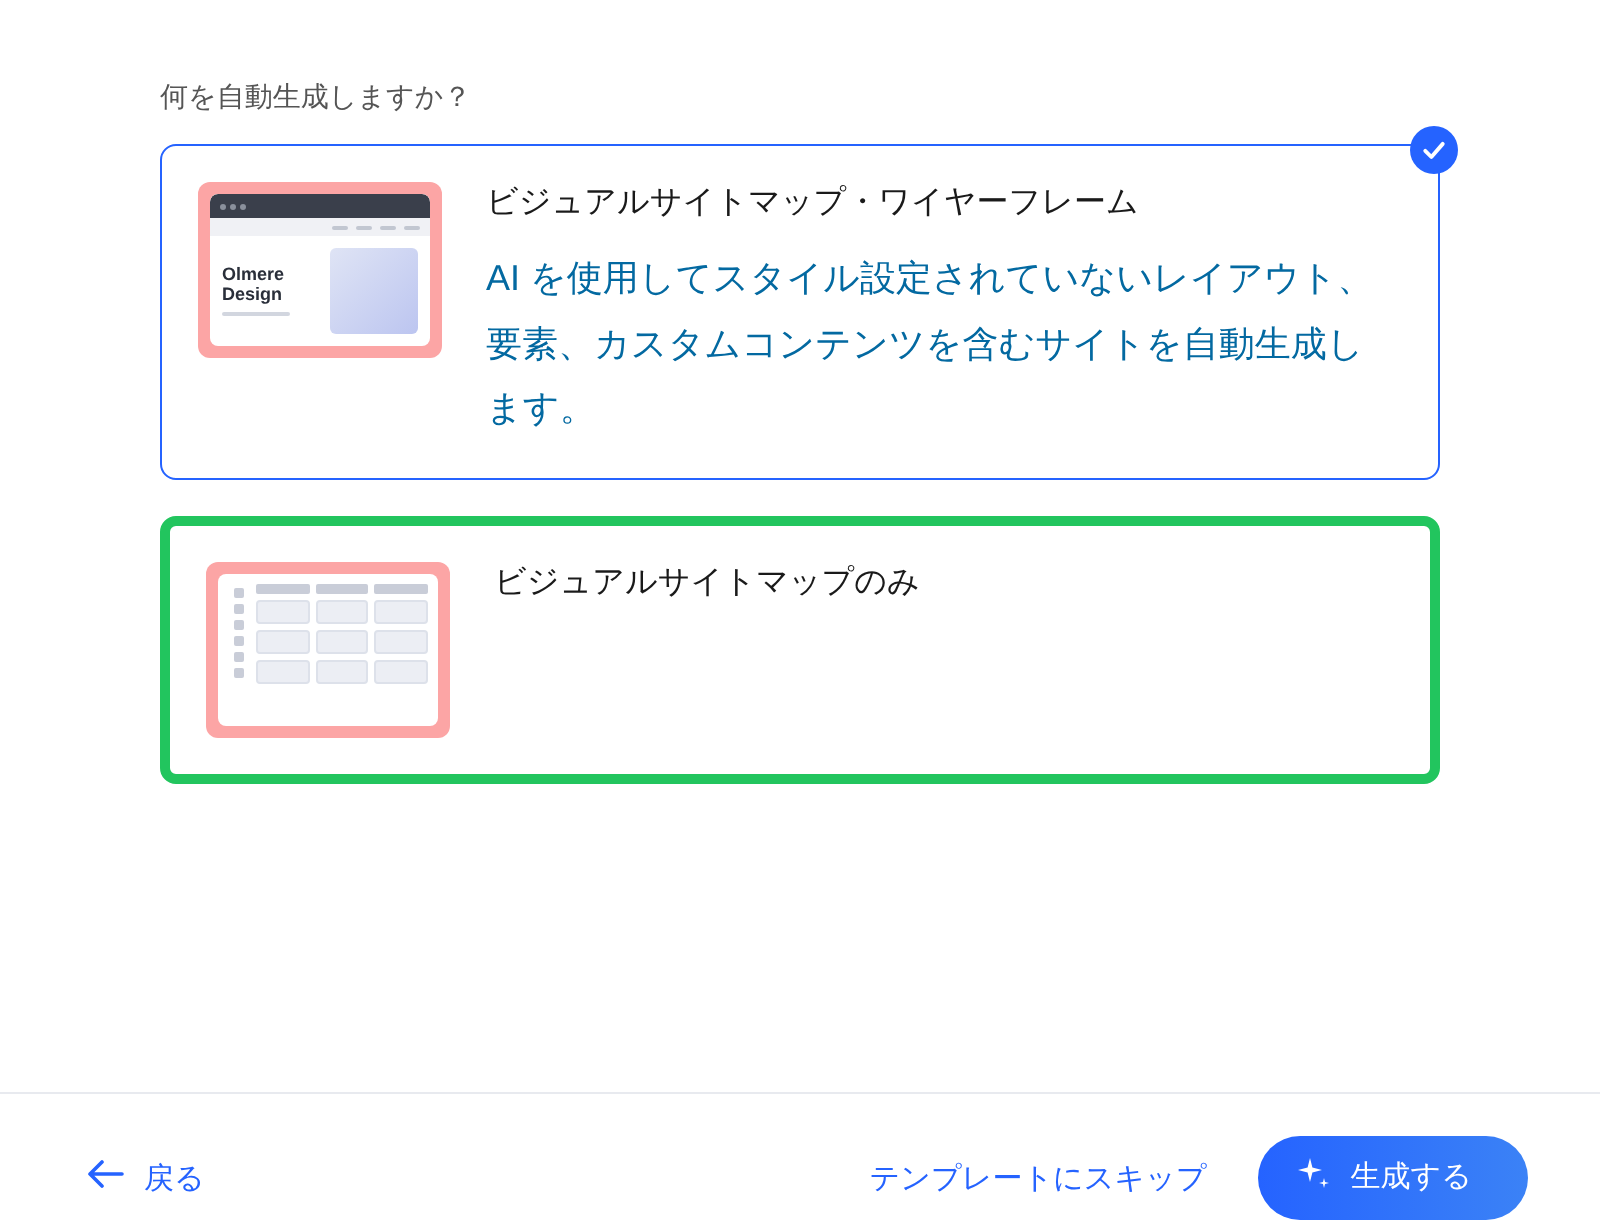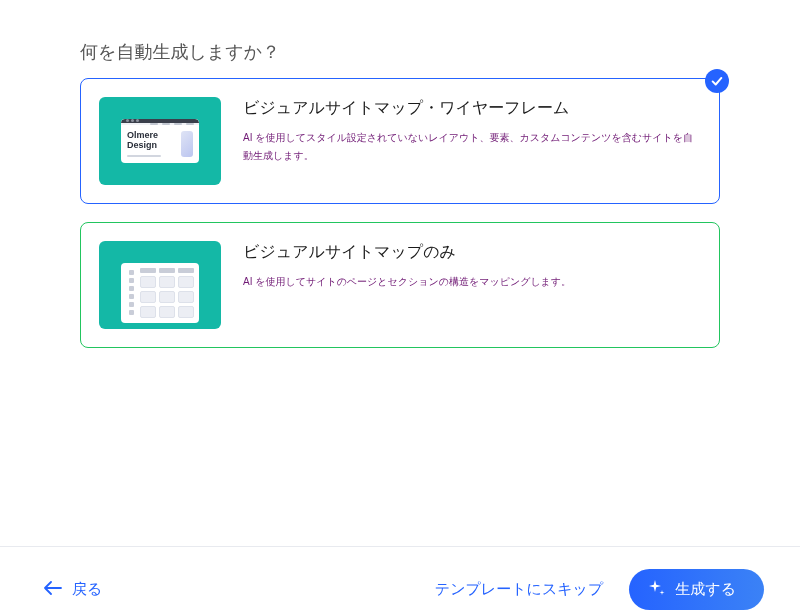--- a/index.html
+++ b/index.html
@@ -15,32 +15,32 @@
     .content {
       padding: 40px 80px 0 80px;
     }
     .page-title {
       font-size: 32px;
       font-weight: 500;
       color: #1a1a1a;
       margin-bottom: 32px;
     }
     .prompt-label {
-      font-size: 18px;
+      font-size: 14px;
       color: #555;
       margin-bottom: 14px;
     }
     .options {
       display: flex;
       flex-direction: column;
       gap: 18px;
     }
     .option-card {
       position: relative;
-      border: 1px solid #22c55e;
+      border: 5px solid #22c55e;
       border-radius: 8px;
       padding: 18px 20px 18px 18px;
       display: flex;
       align-items: flex-start;
       gap: 22px;
       cursor: pointer;
       background: #fff;
     }
     .option-card.selected {
       border: 1.5px solid #2563ff;
@@ -57,22 +57,22 @@
       align-items: center;
       justify-content: center;
     }
     .option-card.selected .check-badge { display: flex; }
     .check-badge svg { width: 14px; height: 14px; }
     .thumb {
       flex: 0 0 122px;
       width: 122px;
       height: 88px;
       border-radius: 6px;
-      background: #14b8a6;
-      padding: 22px;
+      background: #fca5a5;
+      padding: 6px;
       display: flex;
       flex-direction: column;
     }
     
     .thumb-browser {
       flex: 1;
       background: #fff;
       border-radius: 4px;
       display: flex;
       flex-direction: column;
@@ -144,22 +144,22 @@
     .ts-cell { height: 12px; background: #eceef4; border: 1px solid #dde1ea; border-radius: 2px; }
     .option-text { flex: 1; }
     .option-title {
       font-size: 16px;
       font-weight: 400;
       color: #1a1a1a;
       margin-bottom: 10px;
       line-height: 1.4;
     }
     .option-desc {
-      font-size: 10px;
-      color: #701a75;
+      font-size: 18px;
+      color: #0369a1;
       line-height: 1.8;
     }
     .footer {
       position: absolute;
       bottom: 0;
       left: 0;
       right: 0;
       height: 68px;
       border-top: 1px solid #e8eaef;
       display: flex;
@@ -275,21 +275,20 @@
                 <div class="ts-head"></div>
                 <div class="ts-cell"></div>
                 <div class="ts-cell"></div>
                 <div class="ts-cell"></div>
               </div>
           </div>
         </div>
       </div>
       <div class="option-text">
         <div class="option-title">ビジュアルサイトマップのみ</div>
-        <div class="option-desc">AI を使用してサイトのページとセクションの構造をマッピングします。</div>
       </div>
     </div>
 
   </div>
 </div>
 
 <div class="footer">
   <button class="back-btn">
     <span>
       <svg viewBox="0 0 18 14" fill="none">

